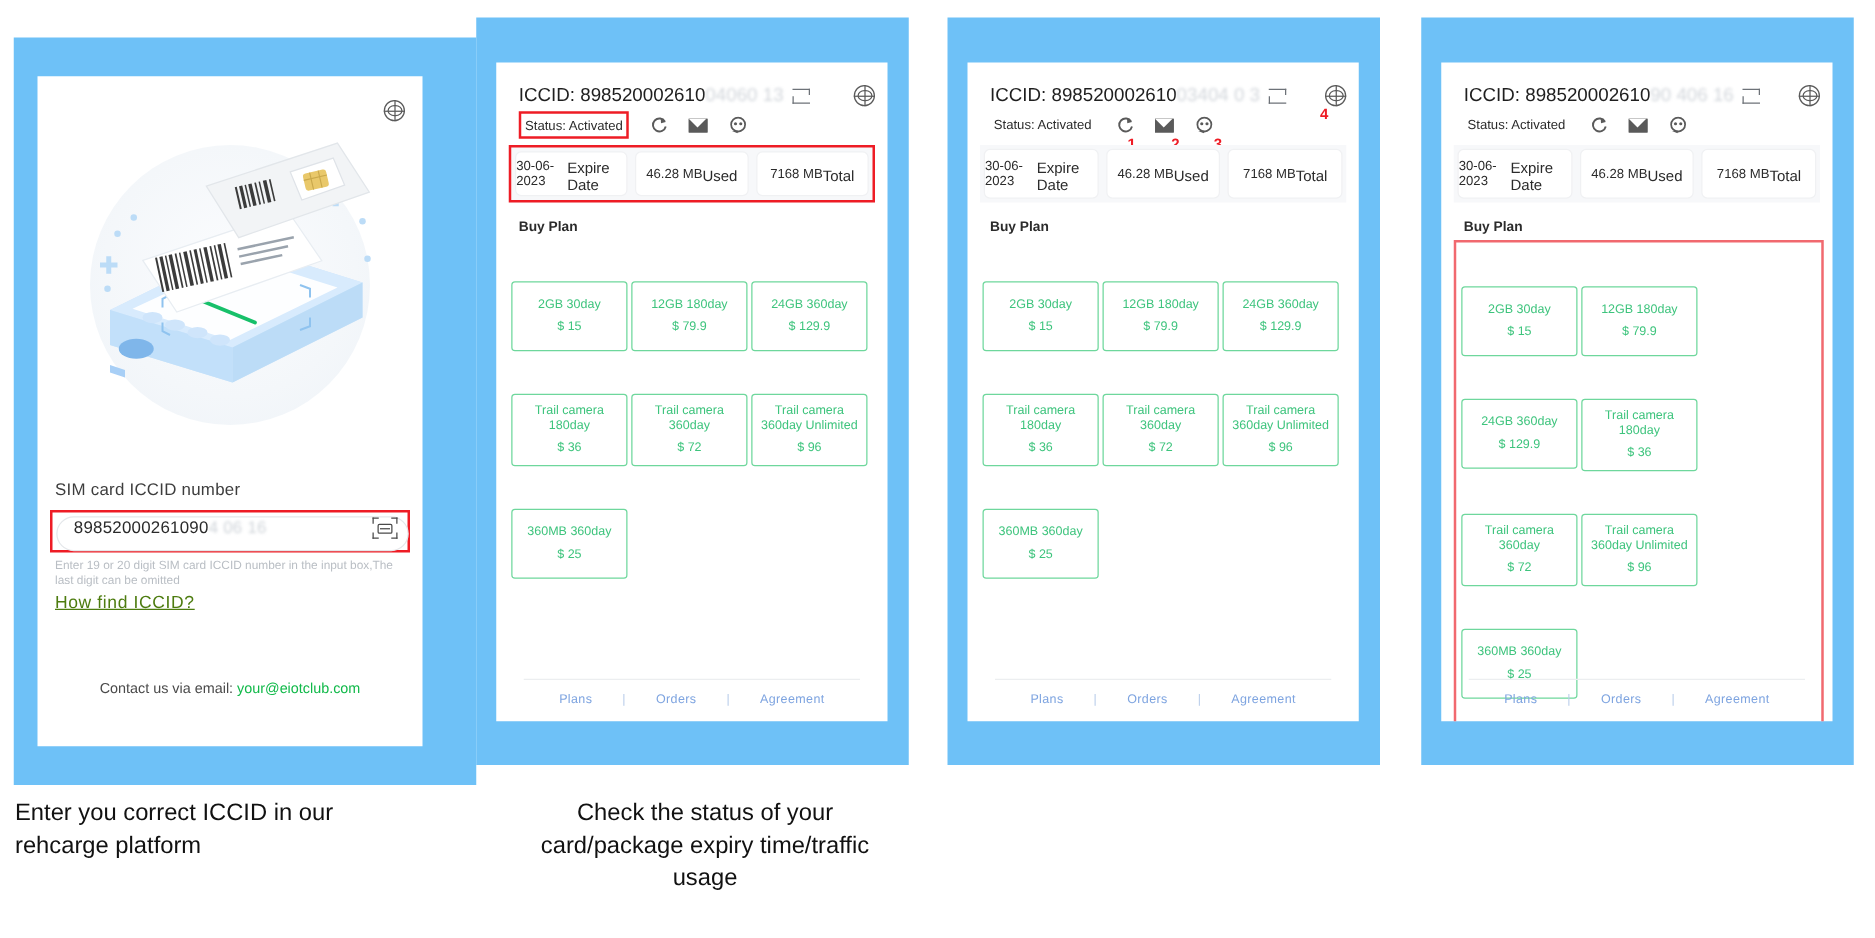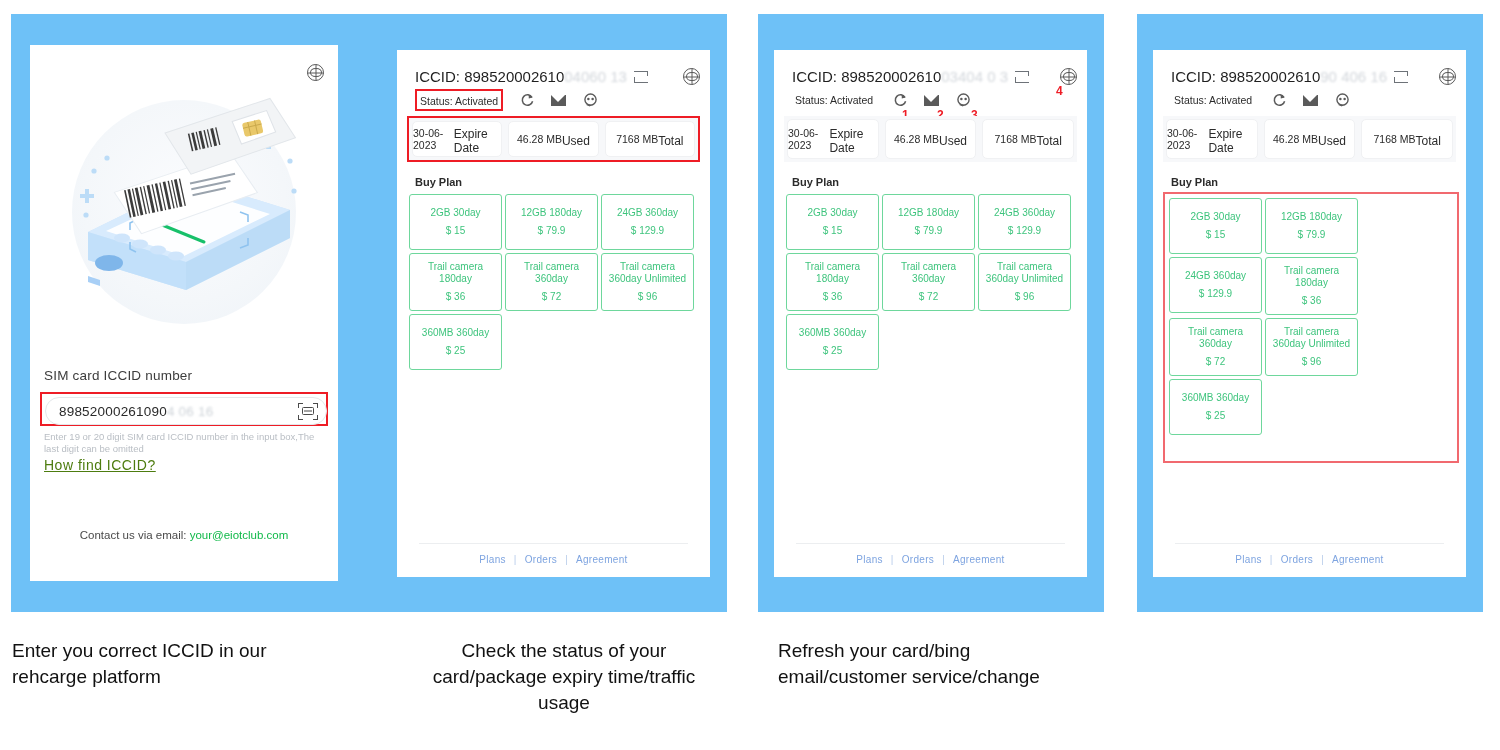--- a/index.html
+++ b/index.html
@@ -12,21 +12,21 @@
   #root { position: relative; width: 1500px; height: 750px; }
 
   
   .panel { position: absolute; background: #6ec1f7; }
   .screen {
     position: absolute; background: #ffffff;
     overflow: hidden;
   }
 
   
-  #p1 { left: 11px;  top: 14px; width: 370px; height: 598px; }
+  #p1 { left: 11px;  top: 30px; width: 370px; height: 598px; }
   #p1 .screen { left: 19px; top: 31px; width: 308px; height: 536px; }
 
   .globe {
     position: absolute; width: 17px; height: 17px;
     border: 1.4px solid #5a5a5a; border-radius: 50%;
   }
   .globe::before {
     content:""; position:absolute; left: 50%; top: -1.4px; bottom: -1.4px;
     width: 0; border-left: 1.4px solid #5a5a5a; transform: translateX(-50%);
   }
@@ -55,21 +55,21 @@
     position:absolute; left: 14px; top: 323px;
     font-size: 13.5px; color: #3d3d3d; letter-spacing: .2px;
   }
   .iccid-wrap {
     position:absolute; left: 10px; top: 347px; width: 288px; height: 34px;
     border: 2px solid #ee1c25; background: #fff;
   }
   .iccid-input {
     position:absolute; left: 3px; top: 3px; width: 282px; height: 28px;
     border: 1px solid #e4e7ea; border-radius: 14px; background: #fff;
-    display: flex; align-items: center; padding: 0 8px 0 13px;
+    display: flex; padding: 0 8px 0 13px;
   }
   .iccid-visible { font-size: 13.5px; color: #2a2a2a; letter-spacing: .2px; }
   .iccid-hidden  { font-size: 13.5px; color: #cfd4d9; letter-spacing: .2px; filter: blur(1.1px); }
   .scan-icon { margin-left: auto; width: 20px; height: 17px; position: relative; }
   .scan-icon b {
     position:absolute; width:5px; height:5px; border:1.6px solid #4a4a4a;
   }
   .scan-icon b:nth-child(1){left:0;top:0;border-right:0;border-bottom:0;}
   .scan-icon b:nth-child(2){right:0;top:0;border-left:0;border-bottom:0;}
   .scan-icon b:nth-child(3){left:0;bottom:0;border-right:0;border-top:0;}
@@ -172,35 +172,35 @@
   }
 
   .plan-grid {
     position:absolute; left: 12px; top: 144px; width: 290px;
     display: flex; flex-wrap: wrap; gap: 3px;
   }
   .plan-grid.boxed { border: 2px solid #f1696f; padding: 4px; left: 10px; top: 142px; width: 296px; padding-bottom: 26px;}
   .plan {
     width: 93px; height: 56px; border: 1.3px solid #6ed79c; border-radius: 3px;
     display: flex; flex-direction: column; align-items: center; justify-content: center;
-    color: #3ec47d; font-size: 10px; line-height: 12px; text-align: center; background:#fff;
+    color: #3ec47d; font-size: 10px; line-height: 12px; text-align: center; background:#fff;margin-top:31px;
   }
   .plan .name { padding: 0 2px; }
   .plan .price { margin-top: 6px; }
   .plan.tall { height: 58px; }
 
   .divider {
     position:absolute; left: 22px; right: 22px; bottom: 33px;
     border-top: 1px solid #eceef0;
   }
   .footlinks {
     position:absolute; left: 0; right: 0; bottom: 12px; text-align: center;
     font-size: 10px; color: #7ea4e0; letter-spacing: .3px;
   }
-  .footlinks span { margin: 0 6px; }
+  .footlinks span { margin: 0 22px; }
   .footlinks .sep { color: #b9cdea; margin: 0 2px; }
 
   
   .caption {
     position: absolute; top: 638px; width: 320px;
     font-size: 19px; line-height: 26px; color: #111; font-family: "Liberation Sans", sans-serif;
   }
   #c1 { left: 12px; }
   #c2 { left: 419px; text-align: center; width: 290px; }
   #c3 { left: 778px; }
@@ -594,15 +594,14 @@
 
       <div class="divider"></div>
       <div class="footlinks">
         <span>Plans</span><span class="sep">|</span><span>Orders</span><span class="sep">|</span><span>Agreement</span>
       </div>
     </div>
   </div>
 
   <div class="caption" id="c1">Enter you correct ICCID in our rehcarge platform</div>
   <div class="caption" id="c2">Check the status of your card/package expiry time/traffic usage</div>
-  <div class="caption" id="c3">Refresh your card/bing email/customer service/change</div>
 
 </div>
 
 </body></html>

